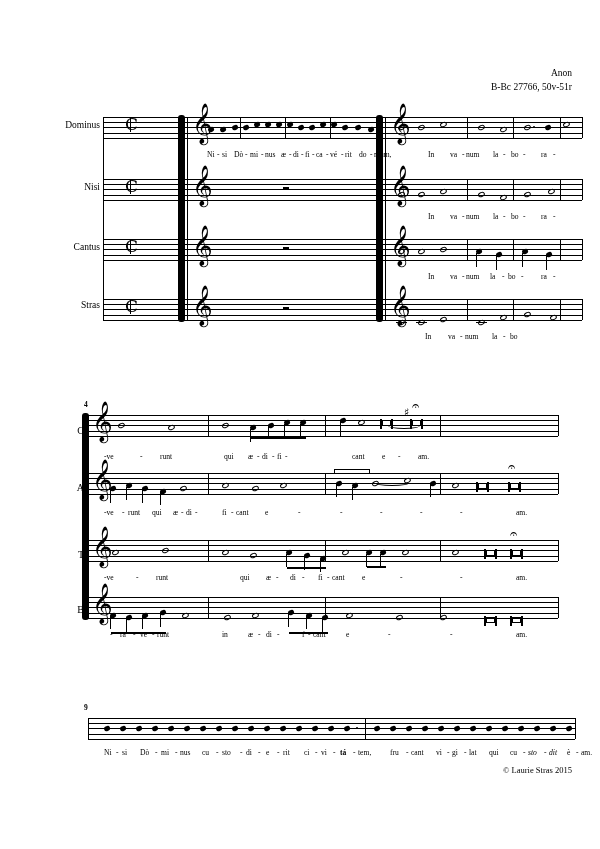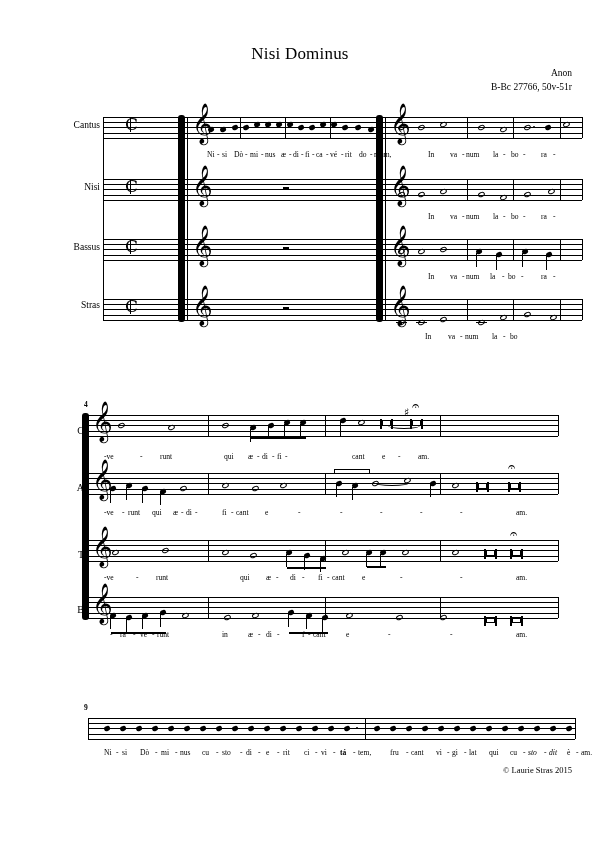--- a/index.html
+++ b/index.html
@@ -198,30 +198,29 @@
     white-space: nowrap;
   }
   .lyric.italic { font-style: italic; }
   .lyric.bold { font-weight: bold; }
 </style>
 </head>
 <body>
 
 <div class="page">
 
-  <div class="title">Nisi Dominus</div>
   <div class="composer">Anon</div>
   <div class="source">B-Bc 27766, 50v-51r</div>
   <div class="copyright">© Laurie Stras 2015</div>
 
   <div class="system" id="system1" style="left:0; top:0; width:600px; height:350px;"></div>
 
-  <div class="part-label" style="left:30px; top:120px; width:70px;">Cantus</div>
+  <div class="part-label" style="left:30px; top:120px; width:70px;">Dominus</div>
   <div class="part-label" style="left:30px; top:182px; width:70px;">Nisi</div>
-  <div class="part-label" style="left:30px; top:242px; width:70px;">Bassus</div>
+  <div class="part-label" style="left:30px; top:242px; width:70px;">Cantus</div>
   <div class="part-label" style="left:30px; top:300px; width:70px;">Stras</div>
 
   <div class="part-label small" style="left:60px; top:425px; width:24px;">C</div>
   <div class="part-label small" style="left:60px; top:482px; width:24px;">A</div>
   <div class="part-label small" style="left:60px; top:549px; width:24px;">T</div>
   <div class="part-label small" style="left:60px; top:604px; width:24px;">B</div>
 
   <div class="meas-num" style="left:84px; top:400px;">4</div>
   <div class="meas-num" style="left:84px; top:703px;">9</div>
 

